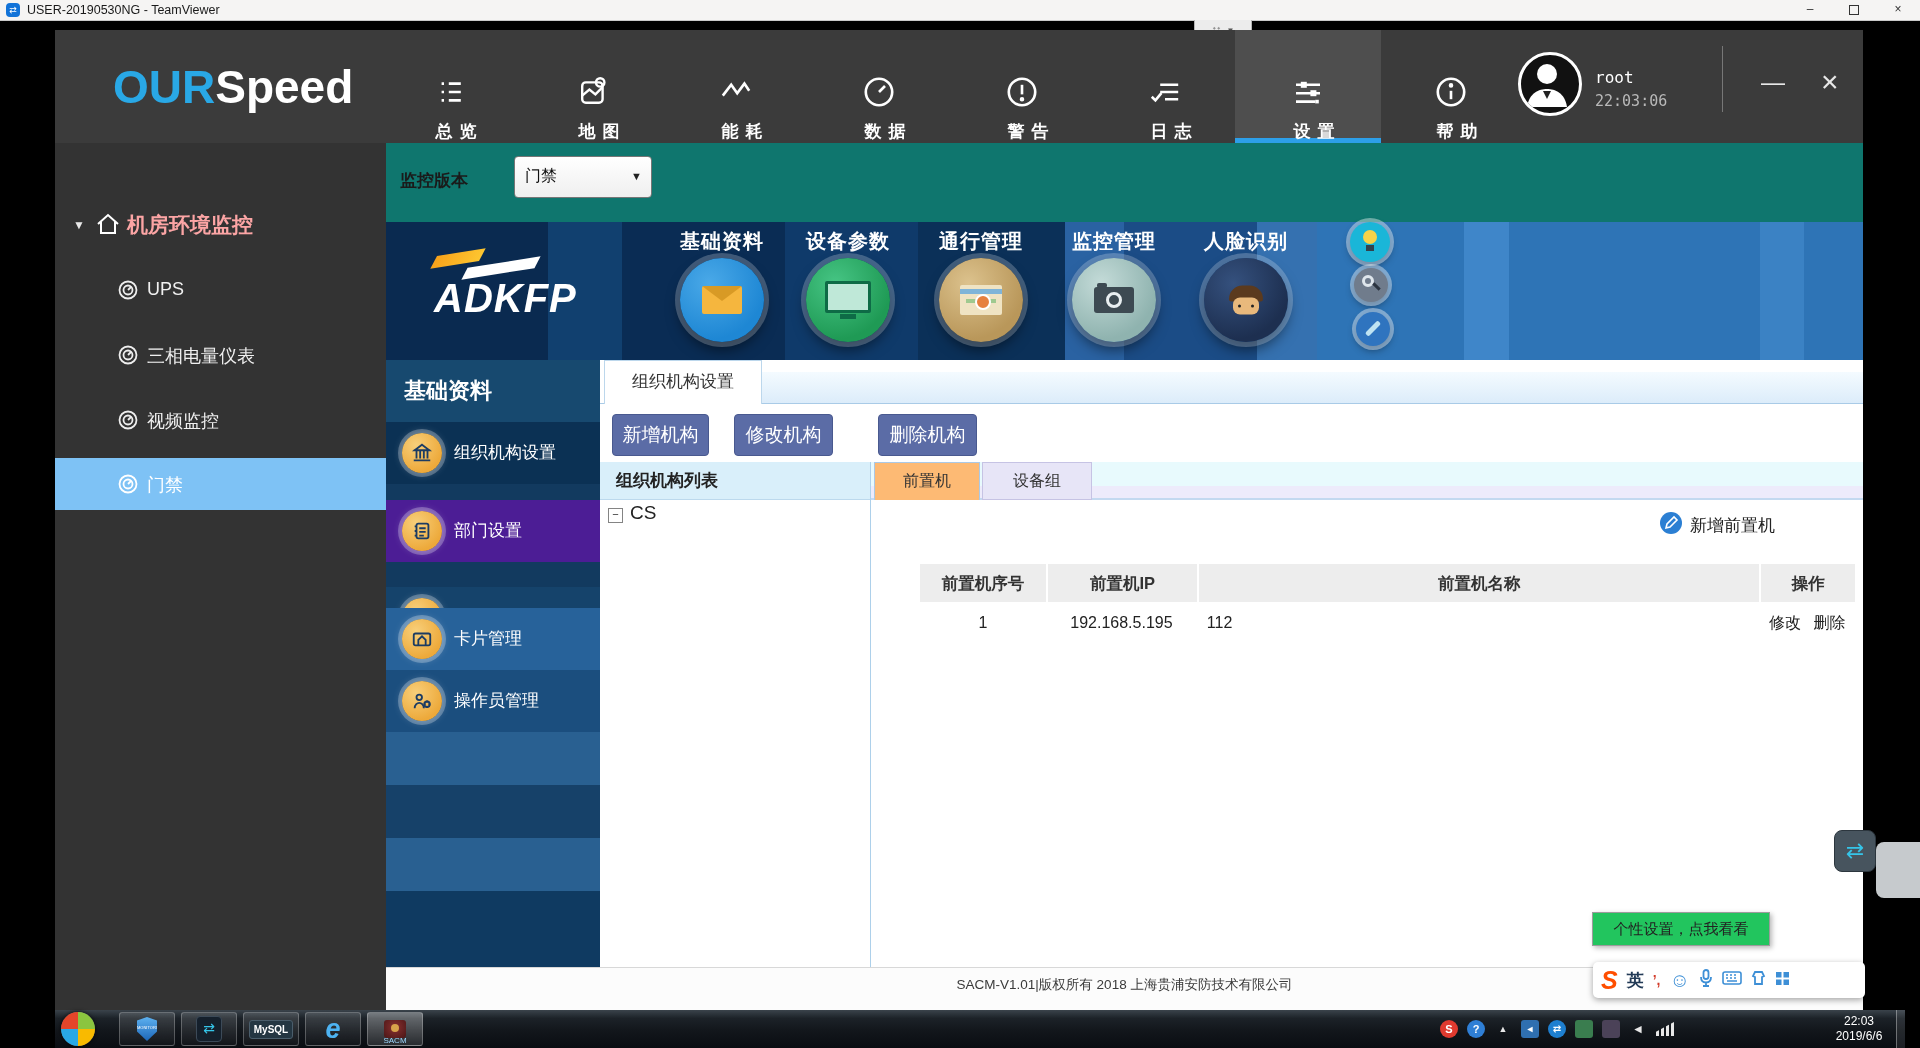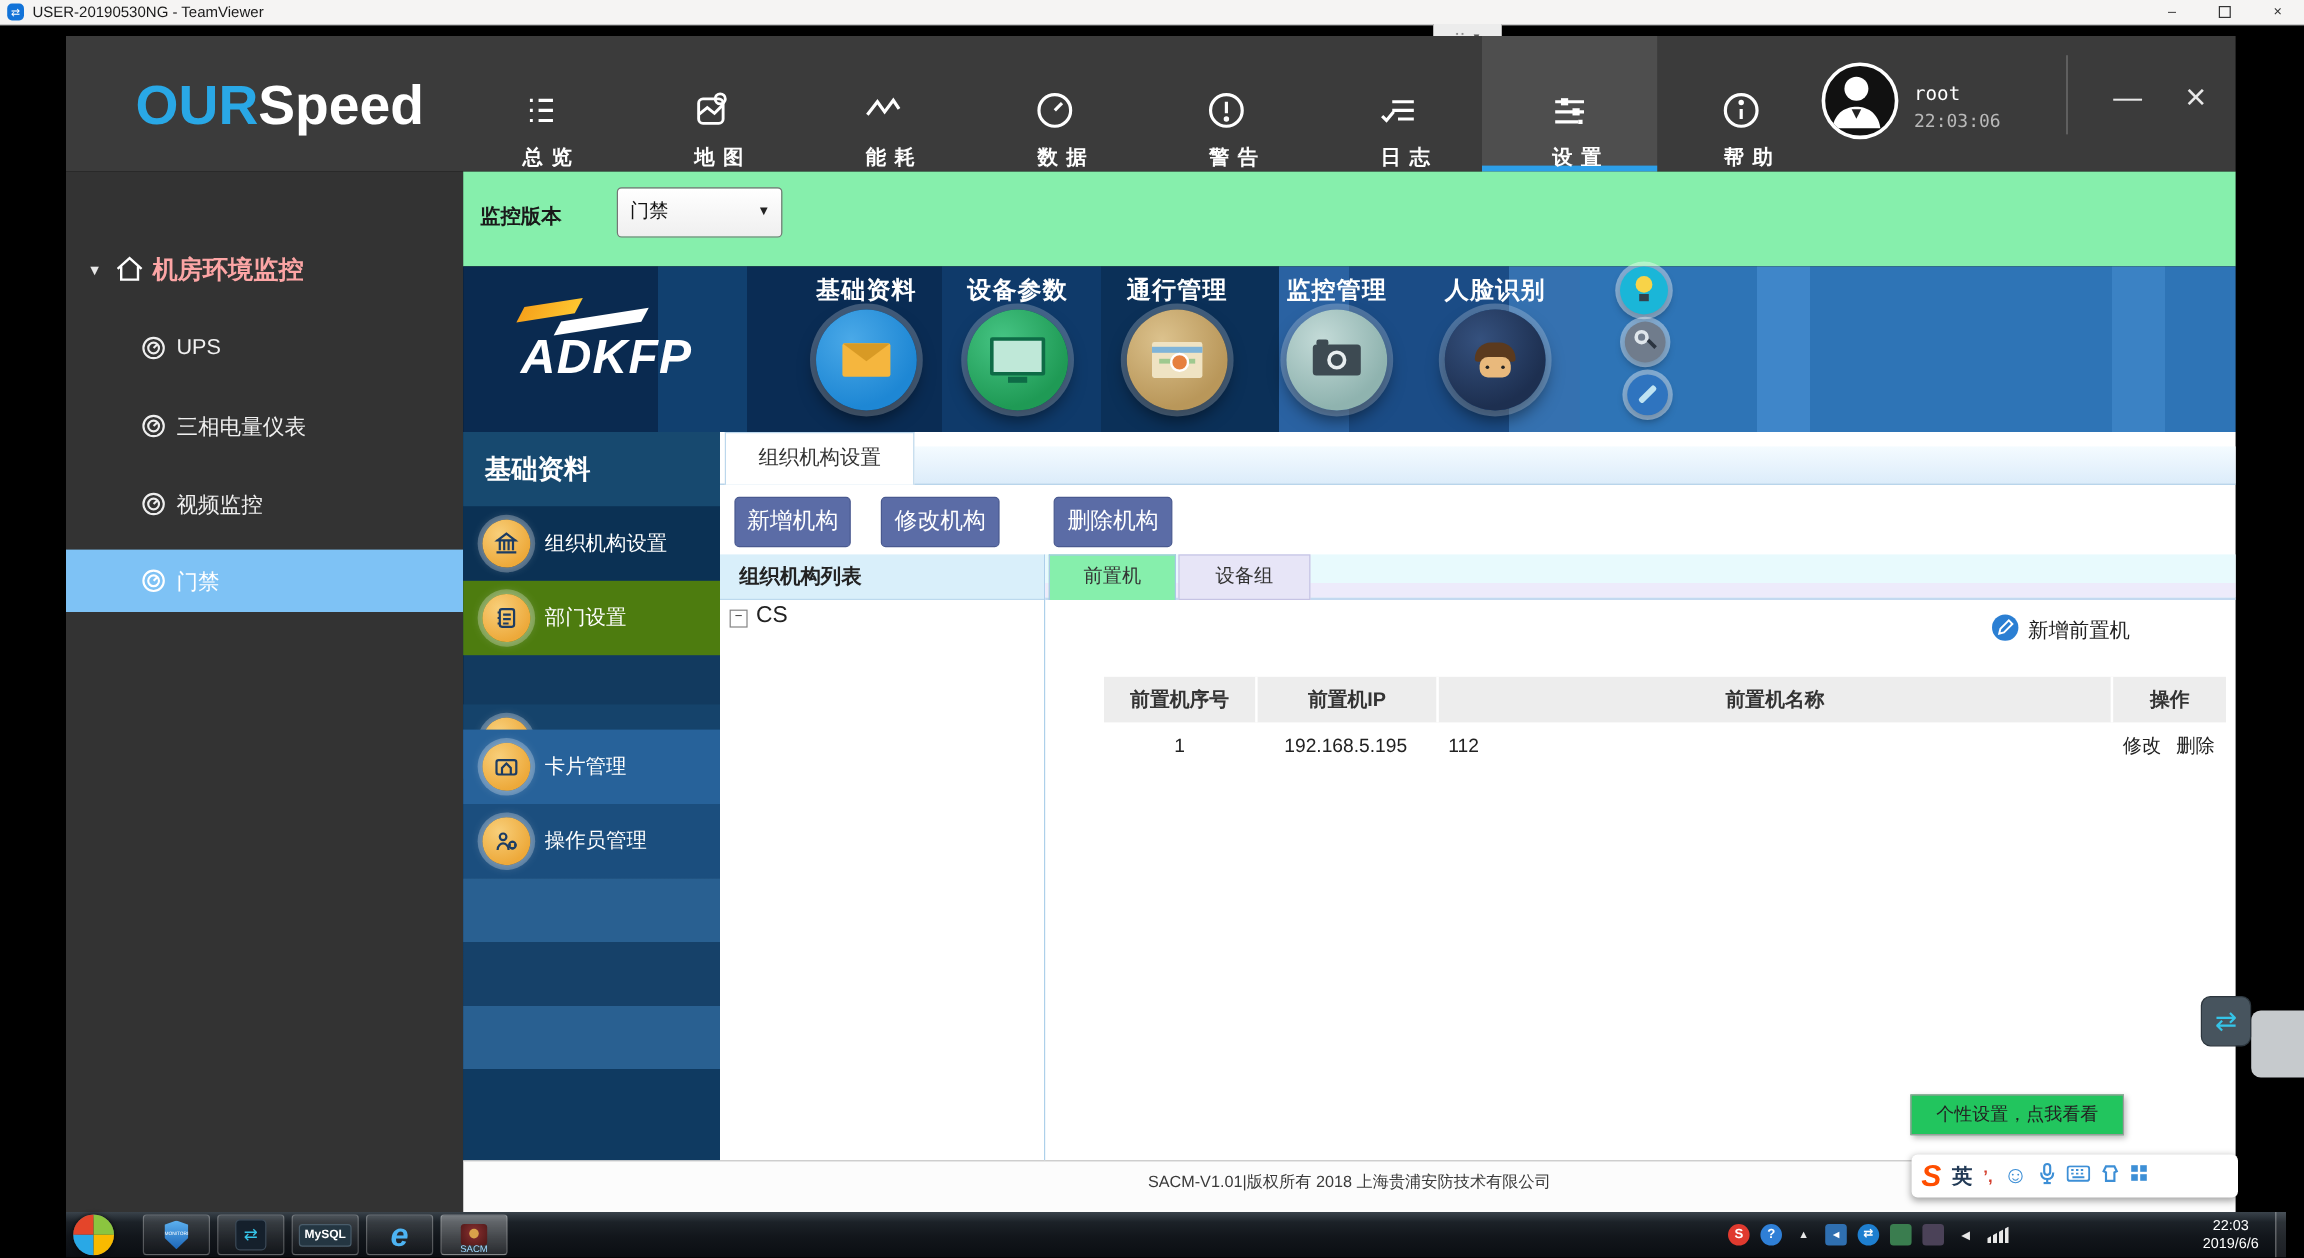--- a/index.html
+++ b/index.html
@@ -42,21 +42,21 @@
   #sidebar{left:55px;top:143px;width:331px;height:867px;background:#333333;}
   .sb-row{left:0;width:331px;height:40px;color:#f0f0f0;}
   .sb-ico{position:absolute;left:62px;top:9px;width:22px;height:22px;}
   .sb-txt{position:absolute;left:92px;top:9px;font-size:18px;}
   #sb-root-arrow{position:absolute;left:18px;top:13px;font-size:12px;color:#e8e8e8;}
   #sb-root-home{position:absolute;left:40px;top:6px;width:26px;height:26px;}
   #sb-root-txt{position:absolute;left:72px;top:6px;font-size:21px;font-weight:bold;color:#fca5a5;}
   #sb-active{left:0;top:315px;width:331px;height:52px;background:#7ec2f5;}
 
   
-  #ver-bar{left:386px;top:143px;width:1477px;height:79px;background:#86efac;}
+  #ver-bar{left:386px;top:143px;width:1477px;height:79px;background:#0f766e;}
   #ver-label{left:14px;top:26px;font-size:17px;font-weight:bold;color:#1a1a1a;}
   #ver-dd{left:128px;top:13px;width:136px;height:40px;background:linear-gradient(#fff,#efefef);
           border:1px solid #767676;border-radius:4px;}
   #ver-dd-val{position:absolute;left:10px;top:9px;font-size:16px;color:#111;}
   #ver-dd-arr{position:absolute;right:9px;top:13px;font-size:11px;color:#222;}
 
   
   #banner{left:386px;top:222px;width:1477px;height:138px;background:
      linear-gradient(90deg,#0a2a50 0,#0a2a50 11%,#11406f 11%,#11406f 16%,#0a2c54 16%,#0a2c54 27%,
        #0f3a6a 27%,#0f3a6a 36%,#0b3058 36%,#0b3058 46%,#2a62a2 46%,#2a62a2 50%,#1b4c86 50%,#1b4c86 59%,
@@ -97,21 +97,21 @@
       font-size:19px;text-align:center;line-height:40px;box-sizing:border-box;}
   #list-hdr{left:0;top:102px;width:270px;height:38px;background:#d9effa;border-bottom:1px solid #bcd9ed;
       box-sizing:border-box;font-size:17px;font-weight:bold;color:#222;line-height:37px;padding-left:16px;}
   #vdiv{left:270px;top:102px;width:1px;height:505px;background:#add0ea;}
   #tree-exp{left:8px;top:148px;width:13px;height:13px;background:#fff;border:1px solid #848484;
       font-size:11px;line-height:11px;text-align:center;color:#333;}
   #tree-node{left:30px;top:142px;font-size:19px;color:#222;}
   #strip2{left:271px;top:102px;width:992px;height:38px;background:linear-gradient(#e8fafd 0,#e8fafd 24px,#edebfb 24px);
       border-bottom:2px solid #c3d9f0;box-sizing:border-box;}
   .tab2{top:102px;height:38px;box-sizing:border-box;text-align:center;line-height:36px;font-size:16px;color:#333;z-index:2;}
-  #tab-fe{left:274px;width:106px;background:#86efac;border:1px solid #aac9e6;border-bottom:none;}
+  #tab-fe{left:274px;width:106px;background:#fdba74;border:1px solid #aac9e6;border-bottom:none;}
   #tab-dg{left:382px;width:110px;background:#e7e5f7;border:1px solid #c6c3e4;}
   #add-link-ico{left:1060px;top:152px;width:22px;height:22px;border-radius:50%;background:#2b7fd3;}
   #add-link-txt{left:1090px;top:154px;font-size:17px;color:#222;}
   #table{left:276px;top:204px;width:979px;}
   .th{background:#ededed;font-size:16.5px;font-weight:bold;color:#333;height:38px;line-height:38px;text-align:center;
       border-left:2px solid #fff;box-sizing:border-box;}
   .td{font-size:16px;color:#222;height:42px;line-height:42px;text-align:center;box-sizing:border-box;}
   .c1{width:132px;margin-left:44px;} .c2{width:158px;} .c3{width:589px;} .c4{width:100px;}
 
   
@@ -367,21 +367,21 @@
     <div id="menu-header" class="ab">基础资料</div>
 
     <div class="menu-item ab" style="top:62px;background:#0b3154;">
       <span class="menu-ico">
           <svg width="22" height="22" viewBox="0 0 24 24" fill="none" stroke="#1c3c63" stroke-width="2">
             <path d="M3 9h18M12 3l8 6H4zM6 9v9M10 9v9M14 9v9M18 9v9M3 20h18"></path>
           </svg>
         </span>
       <span class="menu-txt">组织机构设置</span>
     </div>
-    <div class="menu-item ab" style="top:124px;background:#4d7c0f;">
+    <div class="menu-item ab" style="top:140px;background:#4c1d95;">
       <span class="menu-ico">
           <svg width="22" height="22" viewBox="0 0 24 24" fill="none" stroke="#1c3c63" stroke-width="2">
             <rect x="6" y="4" width="13" height="16" rx="2"></rect>
             <path d="M9 9h7M9 13h7M9 17h5M4 7h2M4 12h2M4 17h2"></path>
           </svg>
         </span>
       <span class="menu-txt">部门设置</span>
     </div>
     <div class="menu-item ab" style="top:186px;background:#15436b;margin-top:41px;">
       <span class="menu-ico">

